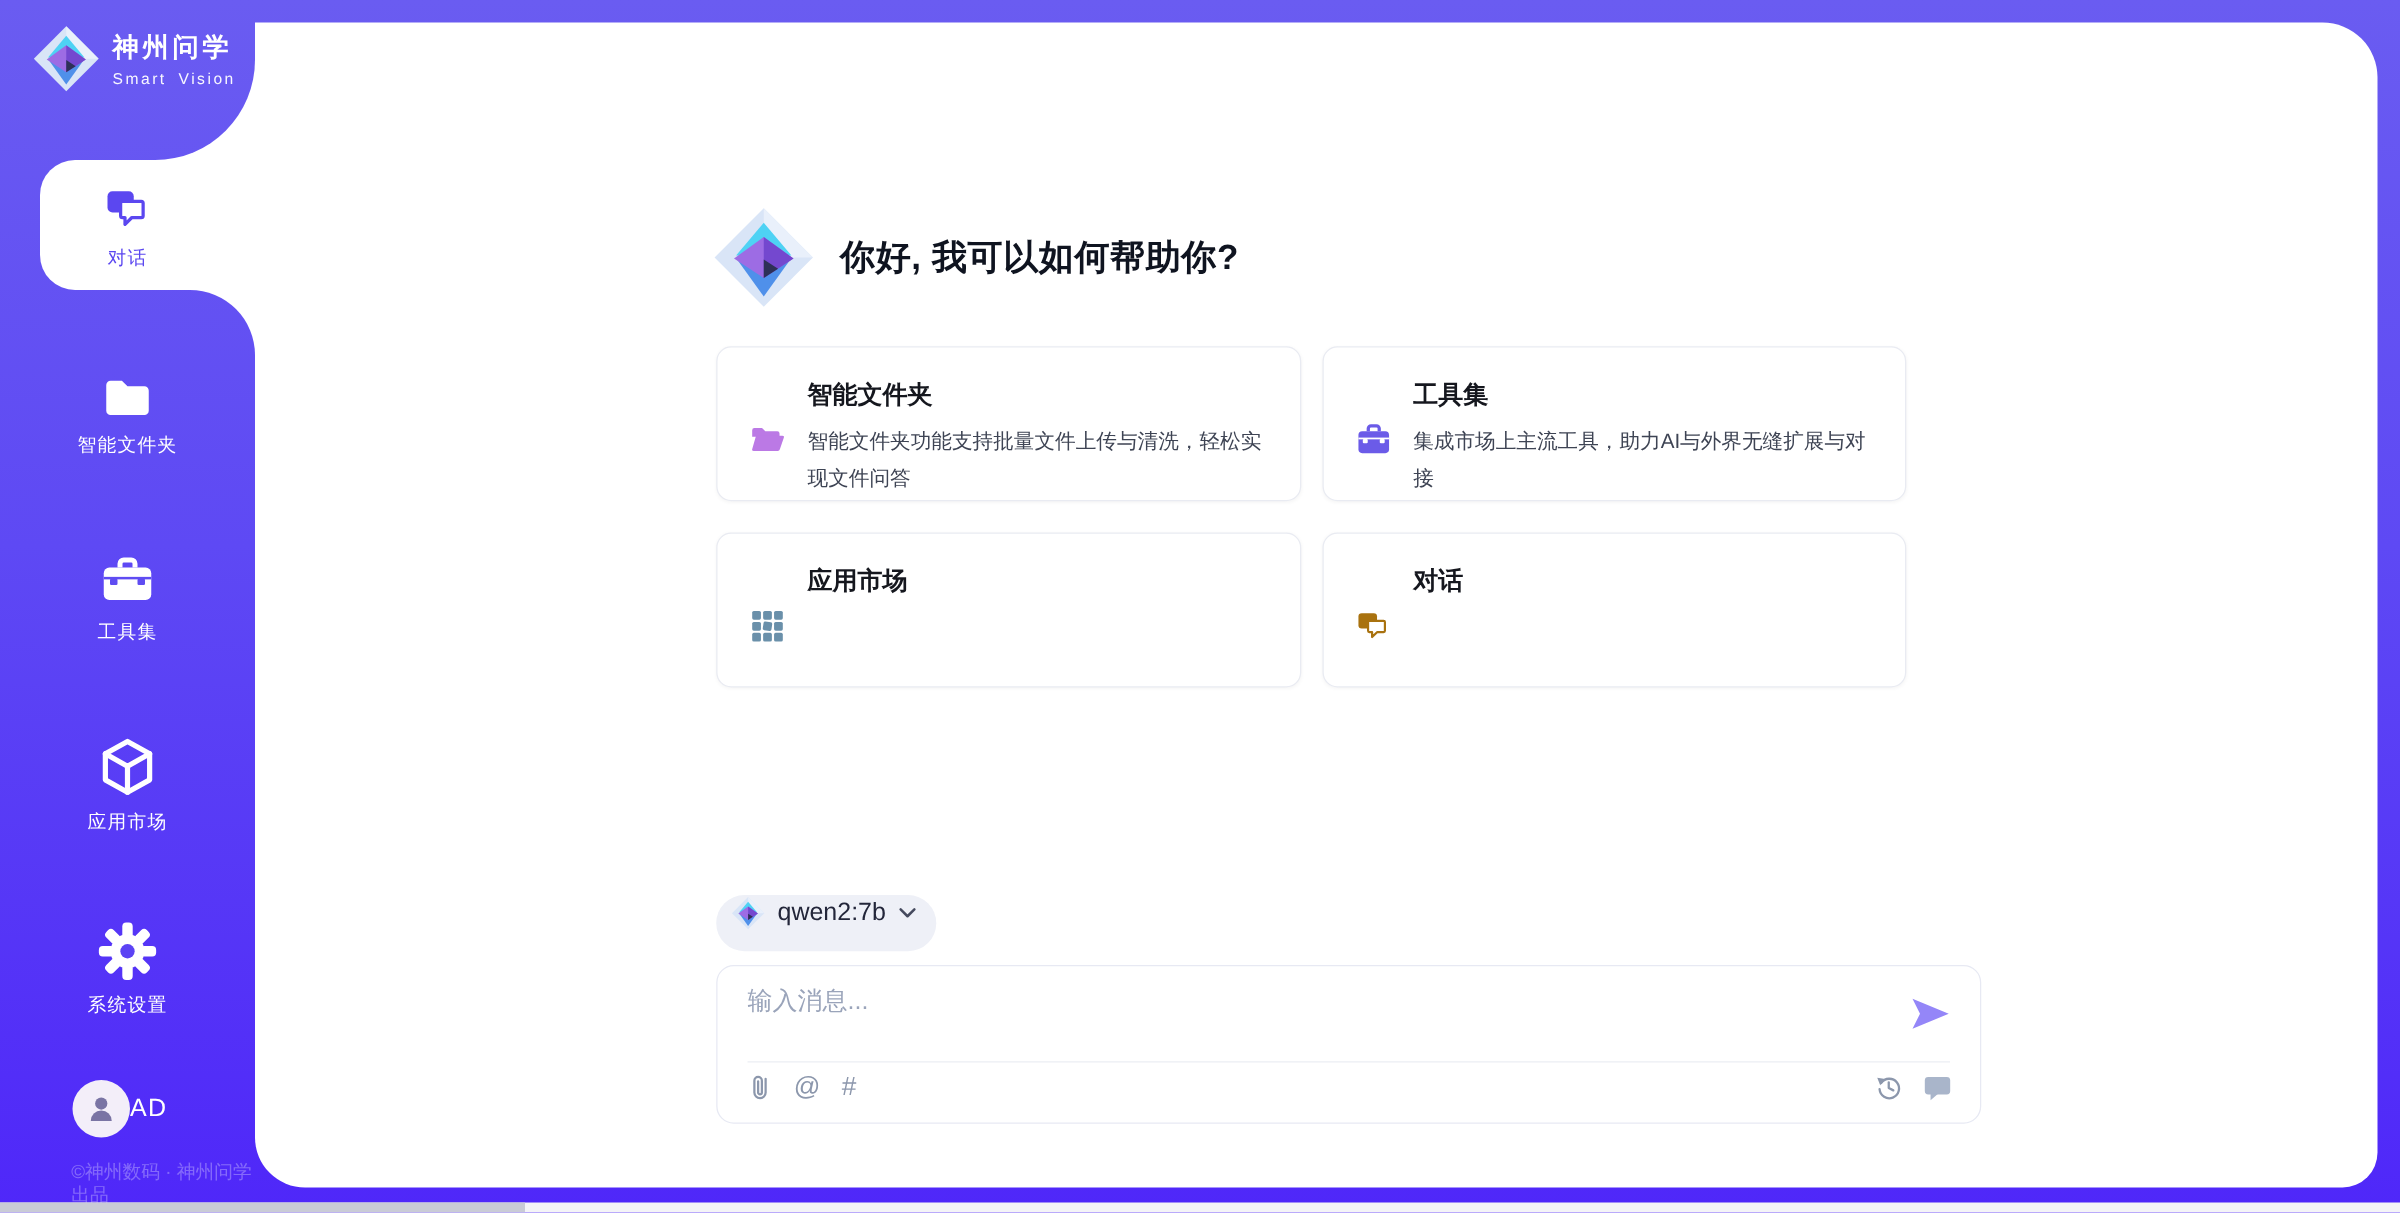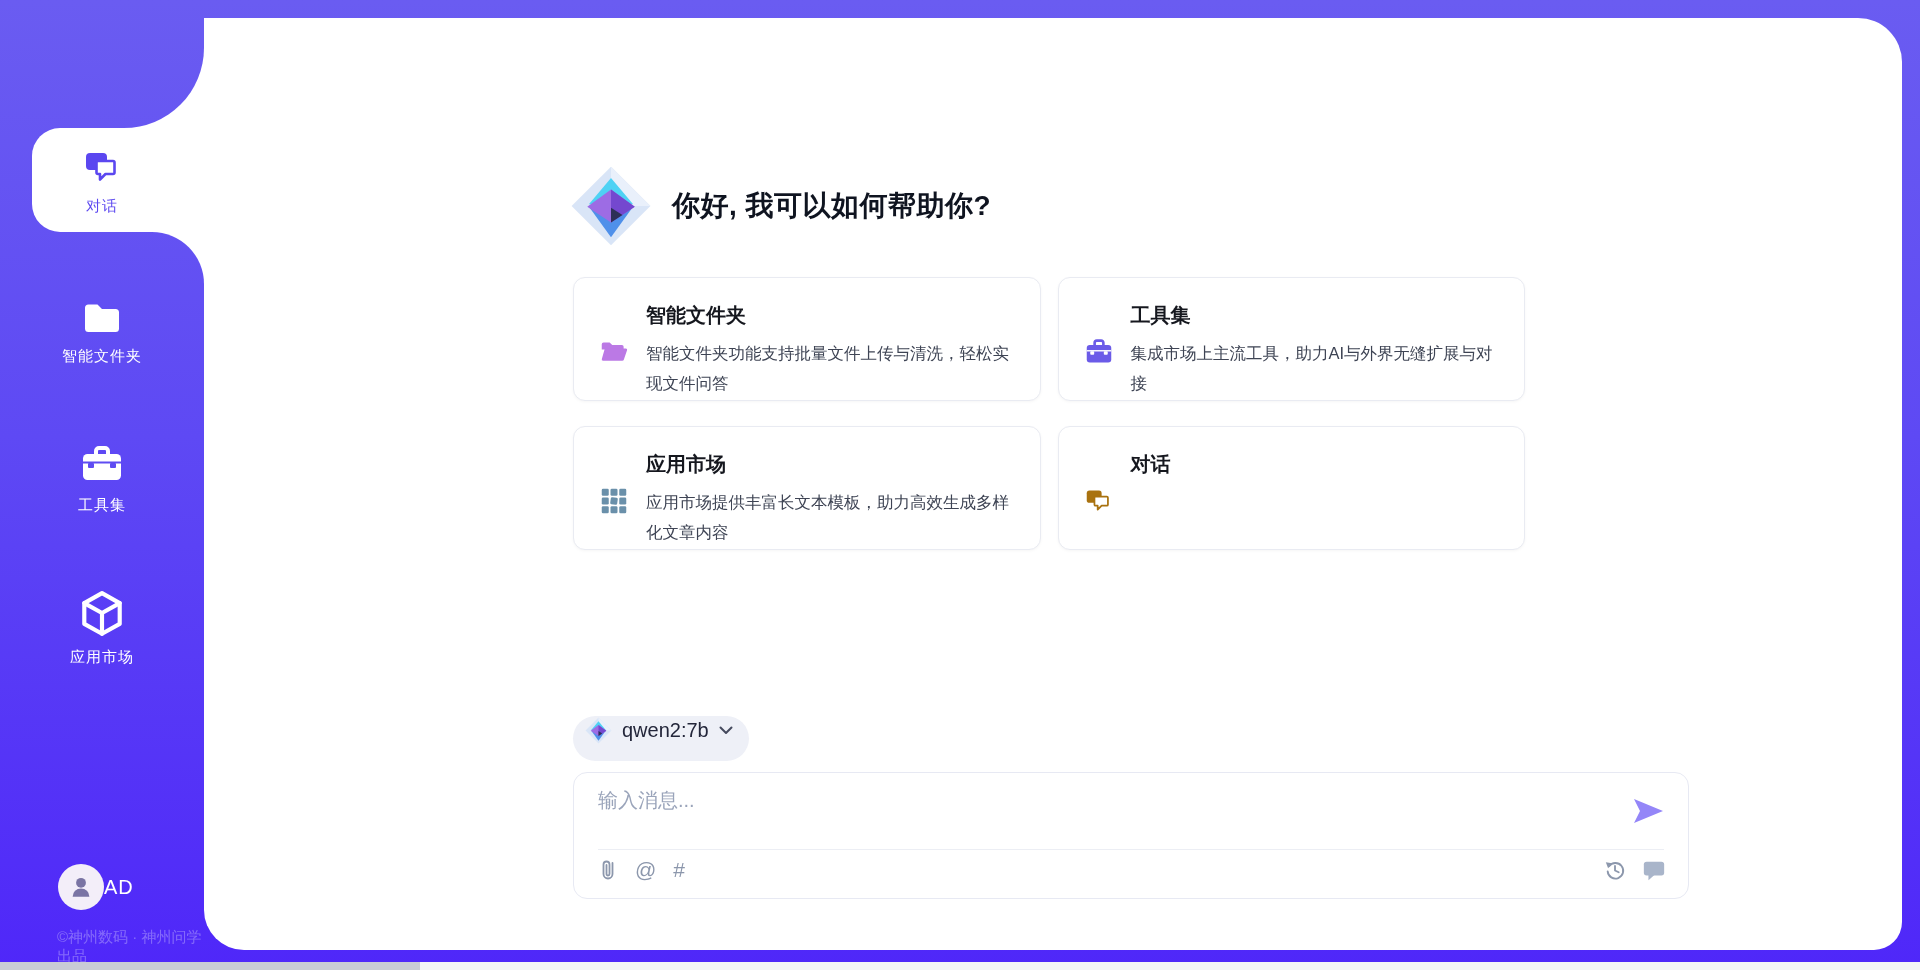--- a/index.html
+++ b/index.html
@@ -68,21 +68,21 @@
   
   .model-pill {
     position:absolute; left:573px; top:716px; height:45px;
     display:inline-flex; align-items:center; gap:10px; padding:0 16px 16px 12px;
     background:#eef0f7; border-radius:23px; cursor:pointer;
   }
   .model-pill svg.diamond { width:27px; height:27px; }
   .model-name { font-size:20px; color:#23263a; }
   
   .composer {
-    position:absolute; left:573px; top:772px; width:1116px; height:127px;
+    position:absolute; left:573px; top:772px; width:1012px; height:127px;
     background:#fff; border:1.6px solid #e7e9f3; border-radius:14px;
   }
   .composer textarea {
     position:absolute; left:24px; top:14px; width:850px; height:56px;
     border:none; outline:none; resize:none; background:transparent;
     font-family:inherit; font-size:20px; color:#222;
   }
   .composer textarea::placeholder { color:#9aa4ba; }
   .send-btn { position:absolute; right:22px; top:20px; width:36px; height:36px; cursor:pointer; }
   .composer .divider { position:absolute; left:24px; right:24px; top:76px; height:1px; background:#eceef4; }
@@ -114,20 +114,29 @@
 <div class="tab-active-bg"></div>
 <div class="fillet fillet-top">
     <div class="ov"></div>
   </div>
 <div class="fillet fillet-bottom">
     <div class="ov"></div>
   </div>
 
 <div class="sidebar">
 
+  <div class="brand">
+    <svg class="diamond">
+        <use href="#diamond-sym"></use>
+      </svg>
+    <div>
+      <div class="brand-name">神州问学</div>
+      <div class="brand-sub">Smart Vision</div>
+    </div>
+  </div>
 
   <div class="nav-item active" style="top:134px;">
     <svg width="42" height="40" viewBox="0 0 40 40">
       <rect x="4" y="5" width="21" height="17" rx="4" fill="#5b47f0"></rect>
       <path d="M16 13 h15 a1.5 1.5 0 0 1 1.5 1.5 v10 a1.5 1.5 0 0 1 -1.5 1.5 h-7.5 l-5.5 5.5 v-5.5 h-2 a1.5 1.5 0 0 1 -1.5 -1.5 v-10 a1.5 1.5 0 0 1 1.5 -1.5 z" fill="#ffffff" stroke="#5b47f0" stroke-width="2.6" stroke-linejoin="round"></path>
     </svg>
     <span class="label">对话</span>
   </div>
 
   <div class="nav-item" style="top:284px;">
@@ -152,20 +161,37 @@
     <svg width="48" height="50" viewBox="0 0 44 48">
       <g fill="none" stroke="#fff" stroke-width="4" stroke-linejoin="round" stroke-linecap="round">
         <polygon points="22,4 39,13.5 39,33.5 22,43 5,33.5 5,13.5"></polygon>
         <polyline points="5,13.5 22,23 39,13.5"></polyline>
         <line x1="22" y1="23" x2="22" y2="43"></line>
       </g>
     </svg>
     <span class="label">应用市场</span>
   </div>
 
+  <div class="nav-item" style="top:727px;">
+    <svg width="50" height="50" viewBox="0 0 48 48">
+      <g fill="#fff">
+        <rect x="20" y="2" width="8" height="12" rx="3"></rect>
+        <rect x="20" y="34" width="8" height="12" rx="3"></rect>
+        <rect x="2" y="20" width="12" height="8" rx="3"></rect>
+        <rect x="34" y="20" width="12" height="8" rx="3"></rect>
+        <rect x="20" y="2" width="8" height="12" rx="3" transform="rotate(45 24 24)"></rect>
+        <rect x="20" y="34" width="8" height="12" rx="3" transform="rotate(45 24 24)"></rect>
+        <rect x="2" y="20" width="12" height="8" rx="3" transform="rotate(45 24 24)"></rect>
+        <rect x="34" y="20" width="12" height="8" rx="3" transform="rotate(45 24 24)"></rect>
+        <circle cx="24" cy="24" r="13"></circle>
+      </g>
+      <circle cx="24" cy="24" r="5.5" fill="#5c43f4"></circle>
+    </svg>
+    <span class="label">系统设置</span>
+  </div>
 
   <div class="user-row">
     <div class="avatar">
       <svg width="28" height="28" viewBox="0 0 40 40">
         <circle cx="20" cy="14" r="7" fill="#7a74a4"></circle>
         <path d="M8 34 a12 12 0 0 1 24 0 z" fill="#7a74a4"></path>
       </svg>
     </div>
     <span class="user-name">AD</span>
   </div>
@@ -216,21 +242,20 @@
         <rect x="2" y="12" width="8" height="8" rx="1.5"></rect>
         <rect x="12" y="12" width="8" height="8" rx="1.5" transform="rotate(8 16 16)"></rect>
         <rect x="22" y="12" width="8" height="8" rx="1.5"></rect>
         <rect x="2" y="22" width="8" height="8" rx="1.5"></rect>
         <rect x="12" y="22" width="8" height="8" rx="1.5"></rect>
         <rect x="22" y="22" width="8" height="8" rx="1.5"></rect>
       </g>
     </svg>
     <div>
       <h3>应用市场</h3>
-      <p>应用市场提供丰富长文本模板，助力高效生成多样化文章内容</p>
     </div>
   </div>
 
   <div class="feature-card">
     <svg class="cicon" viewBox="0 0 32 30">
       <rect x="2" y="3" width="17" height="14" rx="3" fill="#a9720f"></rect>
       <path d="M12 10 h13 a1.2 1.2 0 0 1 1.2 1.2 v8 a1.2 1.2 0 0 1 -1.2 1.2 h-6 l-4.5 4.5 v-4.5 h-2.5 a1.2 1.2 0 0 1 -1.2 -1.2 v-8 a1.2 1.2 0 0 1 1.2 -1.2 z" fill="#fff" stroke="#a9720f" stroke-width="2" stroke-linejoin="round"></path>
     </svg>
     <div>
       <h3>对话</h3>

